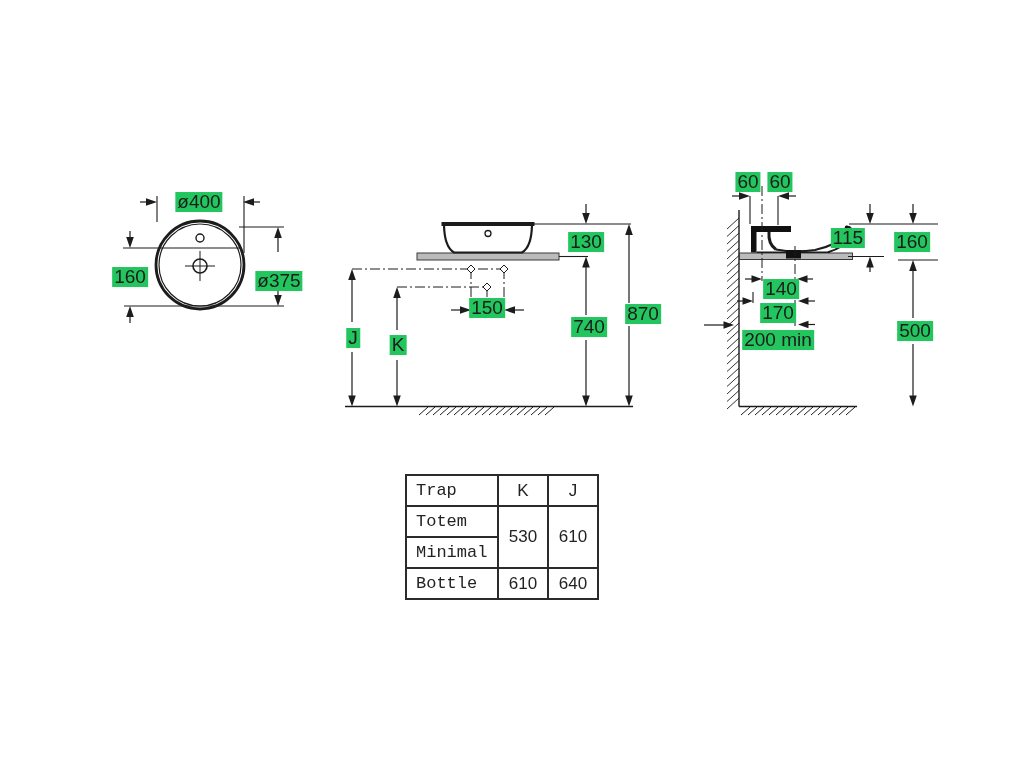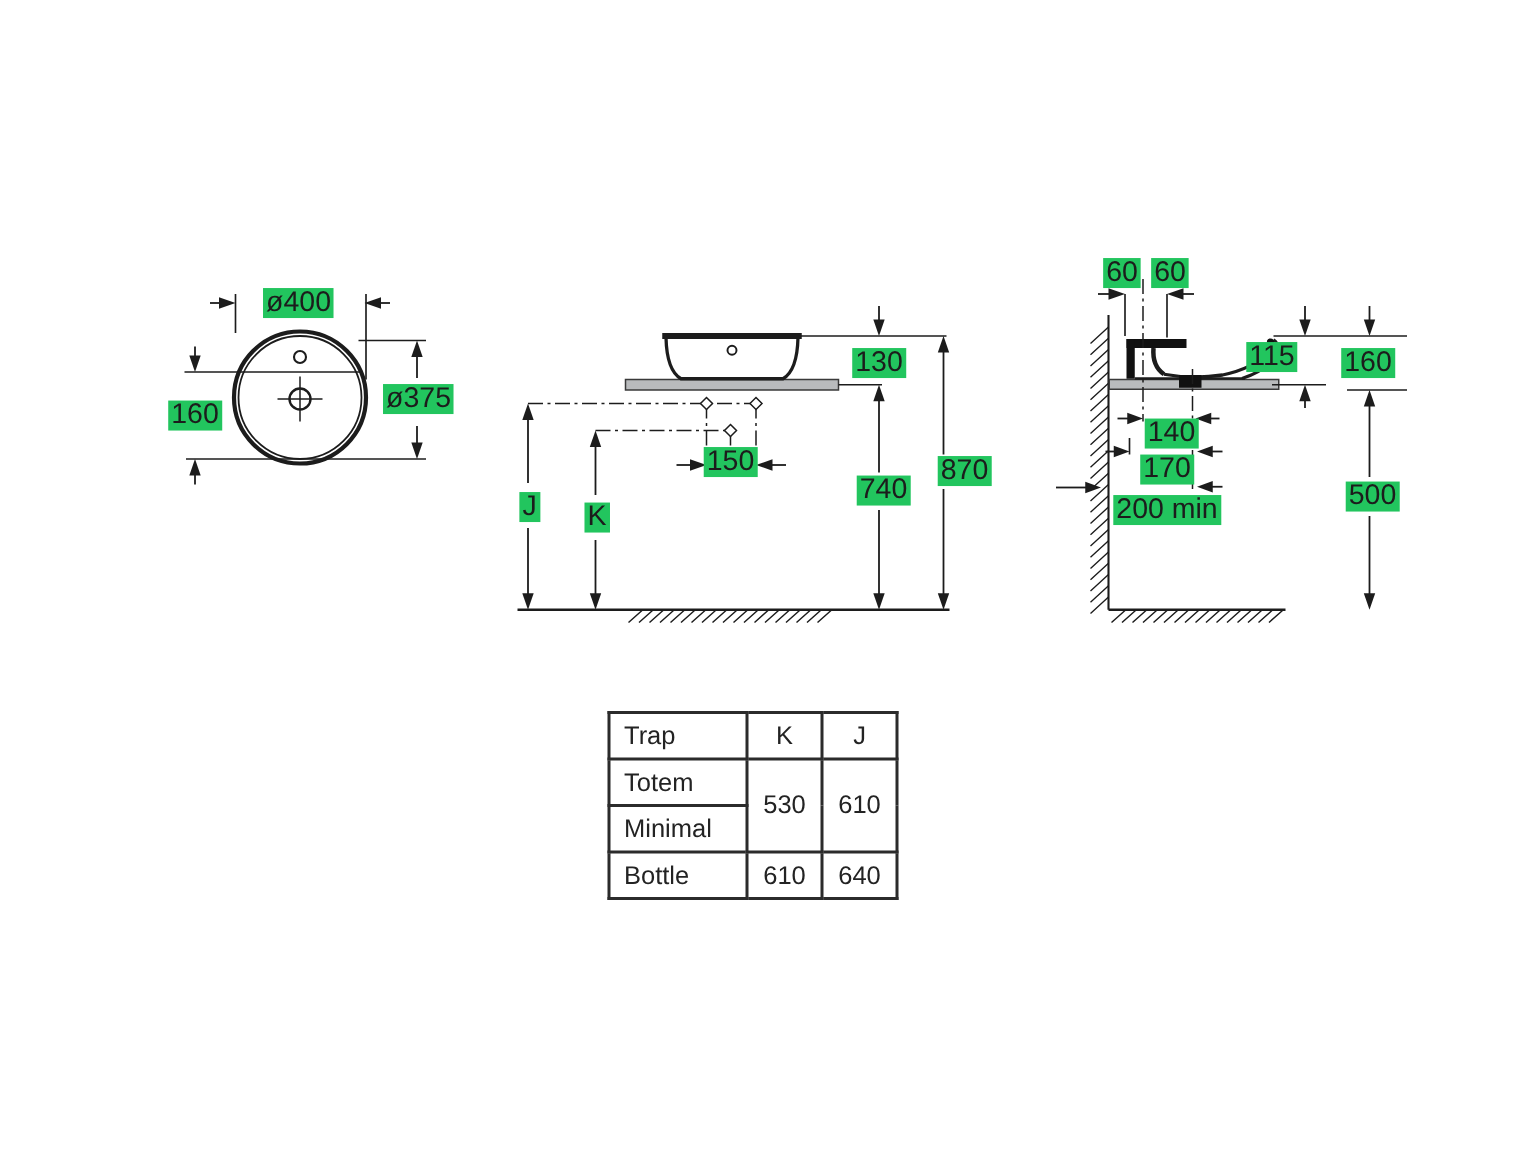--- a/index.html
+++ b/index.html
@@ -5,21 +5,21 @@
   html,body{margin:0;padding:0;background:#fff;}
   #stage{position:relative;width:1024px;height:768px;background:#ffffff;overflow:hidden;
          font-family:"Liberation Sans", sans-serif;}
   #stage svg{position:absolute;left:0;top:0;}
   .lbl{position:absolute;transform:translate(-50%,-50%);font-size:19px;line-height:1.05;
        color:#1c1c1c;white-space:nowrap;background:#22c55e;padding:0 2px;}
   
   .trap-table{position:absolute;left:405px;top:474px;border-collapse:collapse;
               table-layout:fixed;font-size:17px;color:#232323;}
   .trap-table td{border:2px solid #2b2b2b;height:29px;padding:0;vertical-align:middle;}
-  .trap-table td.c1{width:81px;text-align:left;padding-left:9px;}
+  .trap-table td.c1{width:81px;text-align:left;padding-left:9px;font-family:Liberation Mono, monospace;}
   .trap-table td.c2{width:48px;text-align:center;}
   .trap-table td.c3{width:48px;text-align:center;}
   .trap-table td.num{font-size:17px;}
 </style>
 </head>
 <body>
 
 <div id="stage">
 
 <svg width="1024" height="768" viewBox="0 0 1024 768">
@@ -171,21 +171,21 @@
       <path d="M704,325 H724" stroke-width="1.2"></path>
       <path d="M734,325 L723.5,321.2 L723.5,328.8 Z" fill="#1c1c1c" stroke="none"></path>
       <path d="M808,324.5 H815" stroke-width="1.2"></path>
       <path d="M798,324.5 L808.5,320.7 L808.5,328.3 Z" fill="#1c1c1c" stroke="none"></path>
     </g>
   </g>
 </svg>
 
 <div class="lbl" style="left:199px;top:202px">ø400</div>
 <div class="lbl" style="left:130px;top:277px">160</div>
-<div class="lbl" style="left:279px;top:266px">ø375</div>
+<div class="lbl" style="left:279px;top:281px">ø375</div>
 
 <div class="lbl" style="left:586px;top:242px">130</div>
 <div class="lbl" style="left:487px;top:308px">150</div>
 <div class="lbl" style="left:589px;top:327px">740</div>
 <div class="lbl" style="left:643px;top:314px">870</div>
 <div class="lbl" style="left:353px;top:338px">J</div>
 <div class="lbl" style="left:398px;top:345px">K</div>
 
 <div class="lbl" style="left:748px;top:182px">60</div>
 <div class="lbl" style="left:780px;top:182px">60</div>

